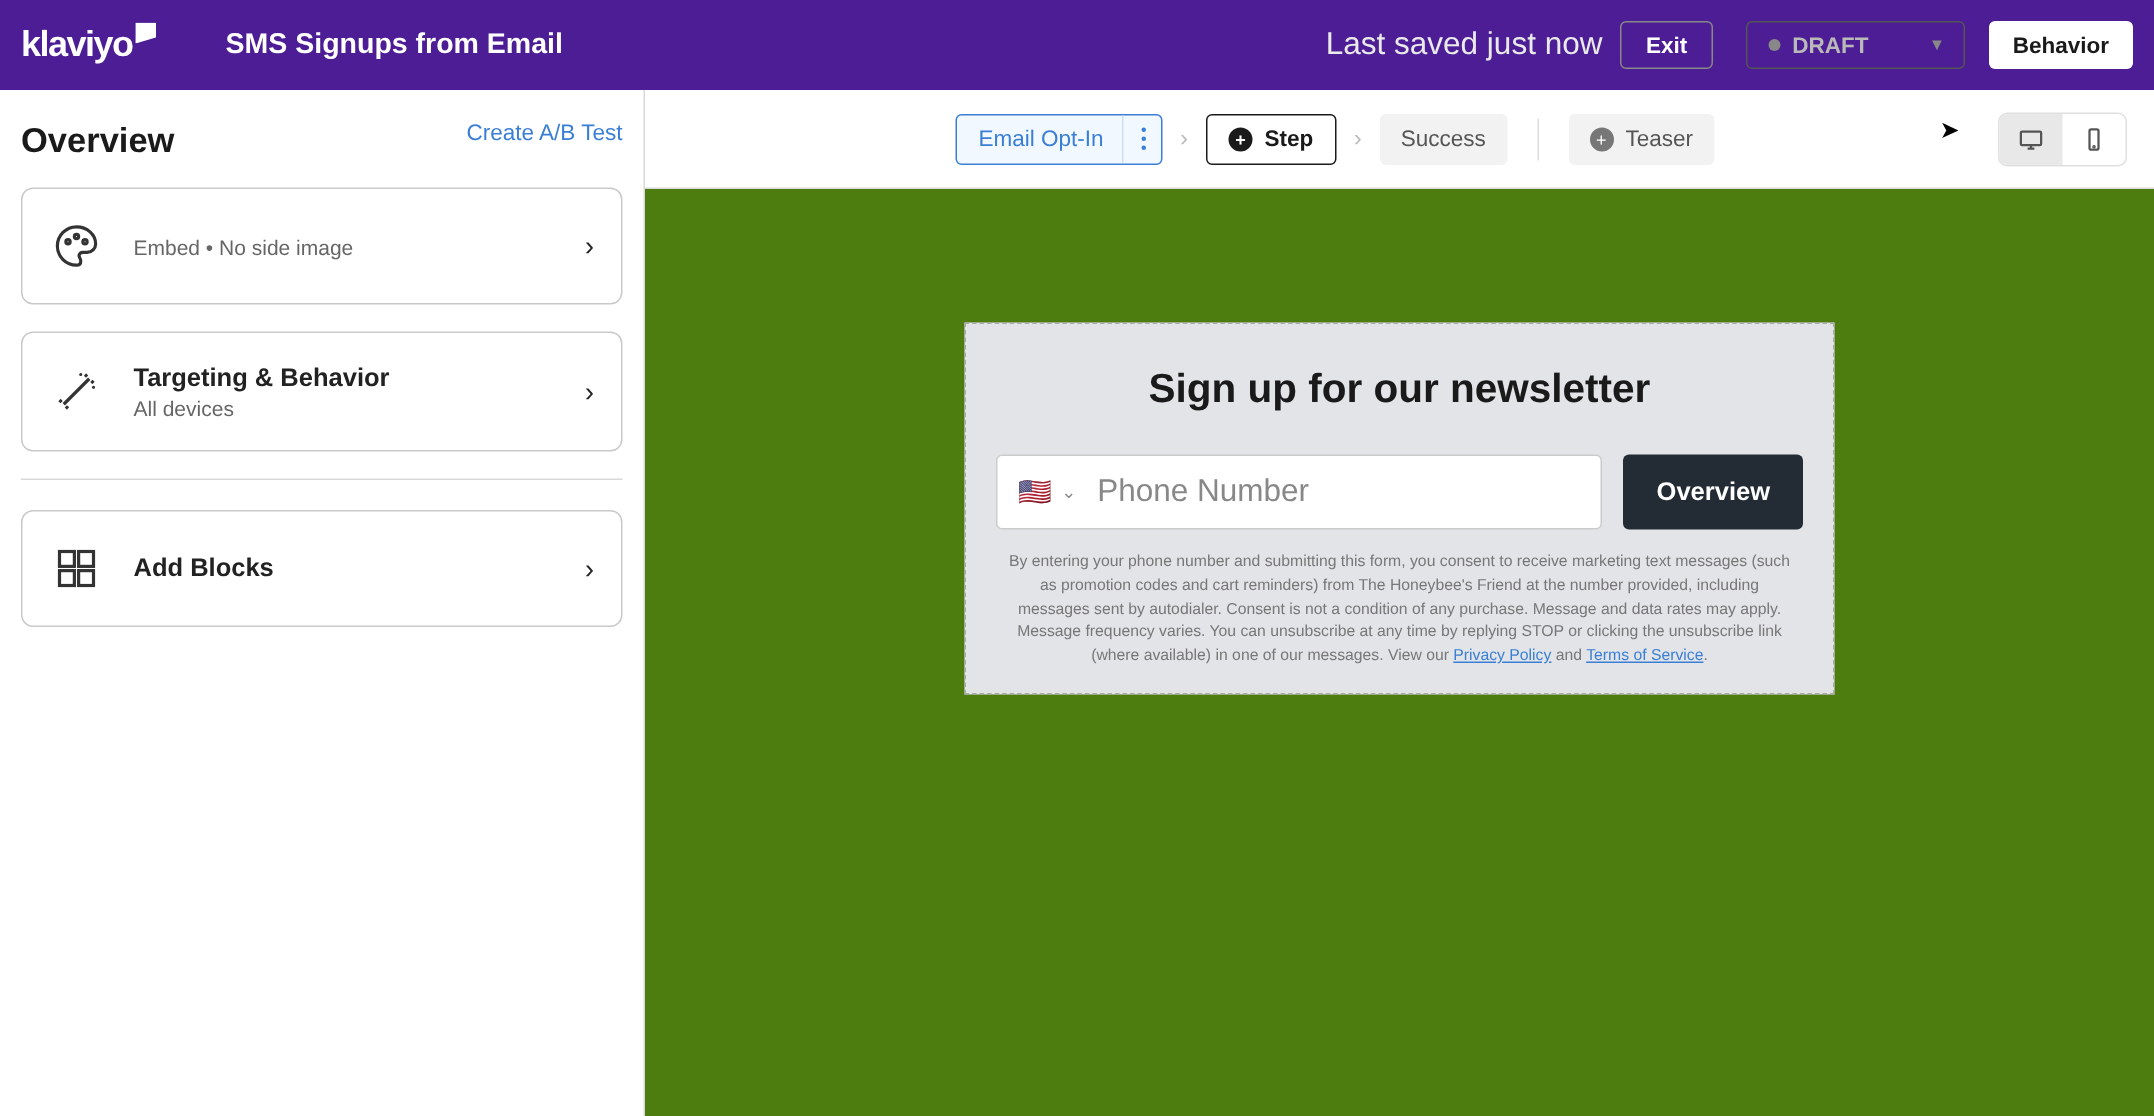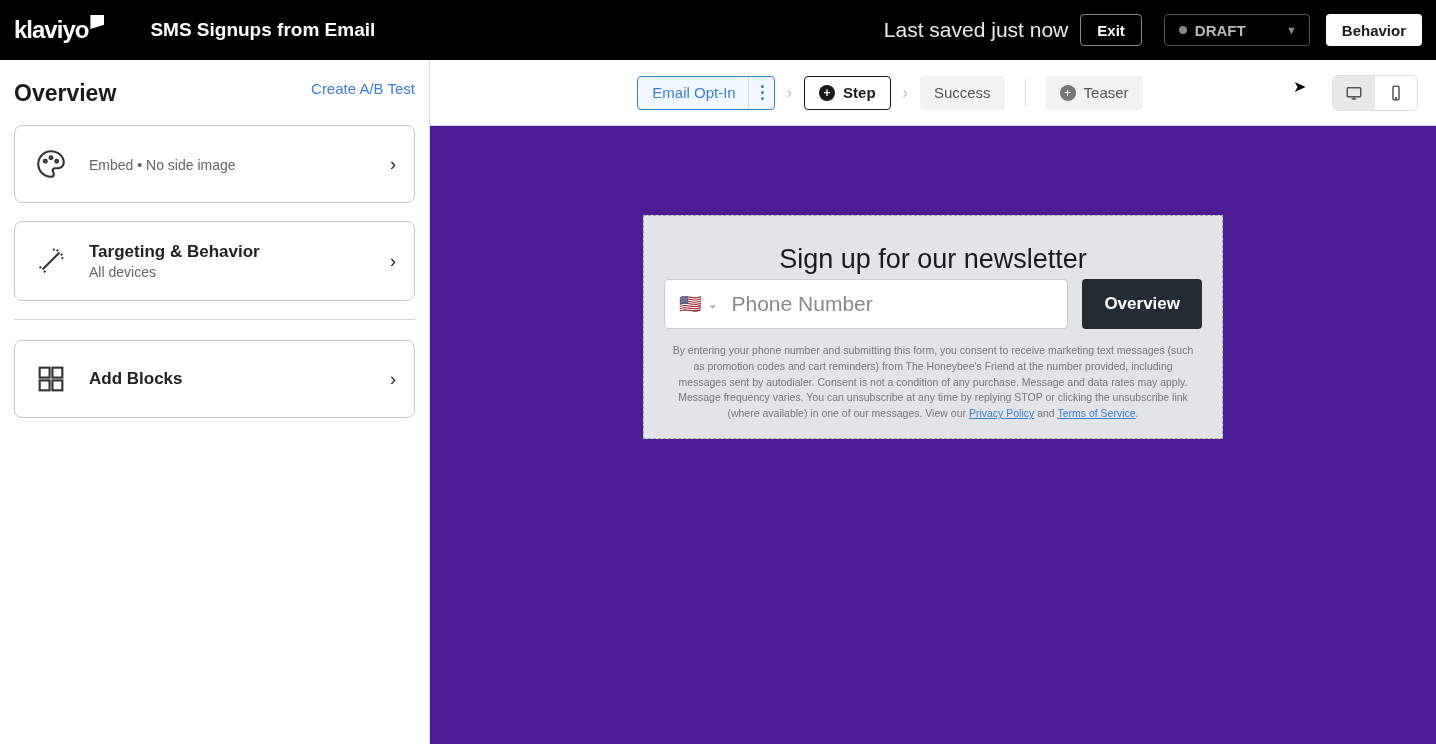--- a/index.html
+++ b/index.html
@@ -1,34 +1,34 @@
 <!DOCTYPE html>
 <html><head>
 <meta charset="utf-8">
 <style>
   * { box-sizing: border-box; margin: 0; padding: 0; }
   body { font-family: -apple-system, BlinkMacSystemFont, "Segoe UI", Helvetica, Arial, sans-serif; width:1436px; height:744px; overflow:hidden; background:#fff; }
   
   
-  .topbar { height:60px; background:#000000; display:flex; align-items:center; padding:0 14px; color:#fff; }
+  .topbar { height:60px; background:#4c1d95; display:flex; align-items:center; padding:0 14px; color:#fff; }
   .logo { font-size:24px; font-weight:600; letter-spacing:-1px; position:relative; display:flex; align-items:center; margin-right:30px;}
   .logo-shape { width:14px; height:14px; background:#fff; display:inline-block; margin-left:2px; position:relative; top:-8px; clip-path: polygon(0 0, 100% 0, 100% 70%, 0 100%);}
   .title { font-size:19px; font-weight:600; color:#fff; margin-left:16px;}
   .spacer { flex:1; }
   .saved { font-size:21px; color:#eaeaea; margin-right:12px;}
   .btn { height:32px; padding:0 16px; border-radius:4px; font-size:15px; font-weight:600; display:flex; align-items:center; justify-content:center; cursor:pointer; }
   .btn-exit { border:1px solid #888; color:#fff; margin-right:22px;}
   .btn-draft { border:1px solid #555; color:#b9b9b9; width:146px; justify-content:space-between; padding:0 12px 0 14px; margin-right:16px;}
   .status-dot { width:8px; height:8px; border-radius:50%; background:#888; display:inline-block; margin-right:8px;}
   .btn-publish { background:#fff; color:#1a1a1a; }
   
   
   .main { display:flex; height:calc(744px - 60px); }
   .leftcol { width:430px; border-right:1px solid #d9d9d9; padding:0 14px;}
-  .canvas-area { flex:1; background:#4c1d95; position:relative;}
+  .canvas-area { flex:1; background:#4d7c0f; position:relative;}
   
   
   .overview-row { display:flex; justify-content:space-between; align-items:flex-start; padding:20px 0 18px 0;}
   .overview-title { font-size:23px; font-weight:600; color:#1a1a1a;}
   .ab-link { font-size:15px; color:#3a7fd5; cursor:pointer;}
   
   .card { border:1px solid #c9c9c9; border-radius:8px; padding:20px 18px; display:flex; align-items:center; margin-bottom:18px; cursor:pointer; background:#fff; }
   .card-icon { width:36px; height:36px; display:flex; align-items:center; justify-content:center; margin-right:20px; color:#444;}
   .card-icon svg { width:34px; height:34px; stroke:#333; fill:none; stroke-width:1.5;}
   .card-body { flex:1; }
@@ -53,21 +53,21 @@
   .step-arrow { color:#bbb; font-size:16px; padding:0 4px;}
   .vline { width:1px; height:28px; background:#ddd; margin:0 12px;}
   
   .device-toggle { display:flex; border-radius:6px; overflow:hidden; border:1px solid #e0e0e0;}
   .device-btn { width:42px; height:34px; display:flex; align-items:center; justify-content:center; cursor:pointer;}
   .device-btn.active { background:#e8e8e8;}
   .device-btn svg { width:18px; height:18px; stroke:#555; fill:none; stroke-width:2;}
   
   
   .form-preview { position:absolute; top:155px; left:50%; transform:translateX(-50%); width:580px; border:1px dashed #a9a9a9; padding:28px 20px 16px 20px; background:#e2e4e7;}
-  .form-title { text-align:center; font-size:27px; font-weight:400; color:#1a1a1a; margin-bottom:4px;}
+  .form-title { text-align:center; font-size:27px; font-weight:700; color:#1a1a1a; margin-bottom:28px;}
   .form-row { display:flex; gap:14px; justify-content:center;}
   .phone-input { flex:1; max-width:440px; height:50px; background:#fff; border:1px solid #ccc; border-radius:4px; display:flex; align-items:center; padding:0 14px;}
   .flag { font-size:18px; margin-right:6px;}
   .dd-caret { color:#888; font-size:12px; margin-right:14px;}
   .phone-placeholder { color:#888; font-size:21px;}
   .subscribe-btn { height:50px; padding:0 22px; background:#232c34; color:#fff; font-size:17px; font-weight:600; border-radius:4px; display:flex; align-items:center; cursor:pointer;}
   .legal { font-size:10.5px; color:#777; text-align:center; margin-top:14px; line-height:1.5; padding:0 6px;}
   .legal a { color:#3a7fd5; text-decoration:underline;}
   
   .cursor-arrow { position:absolute; top:17px; left:863px; font-size:16px; color:#000; pointer-events:none;}

